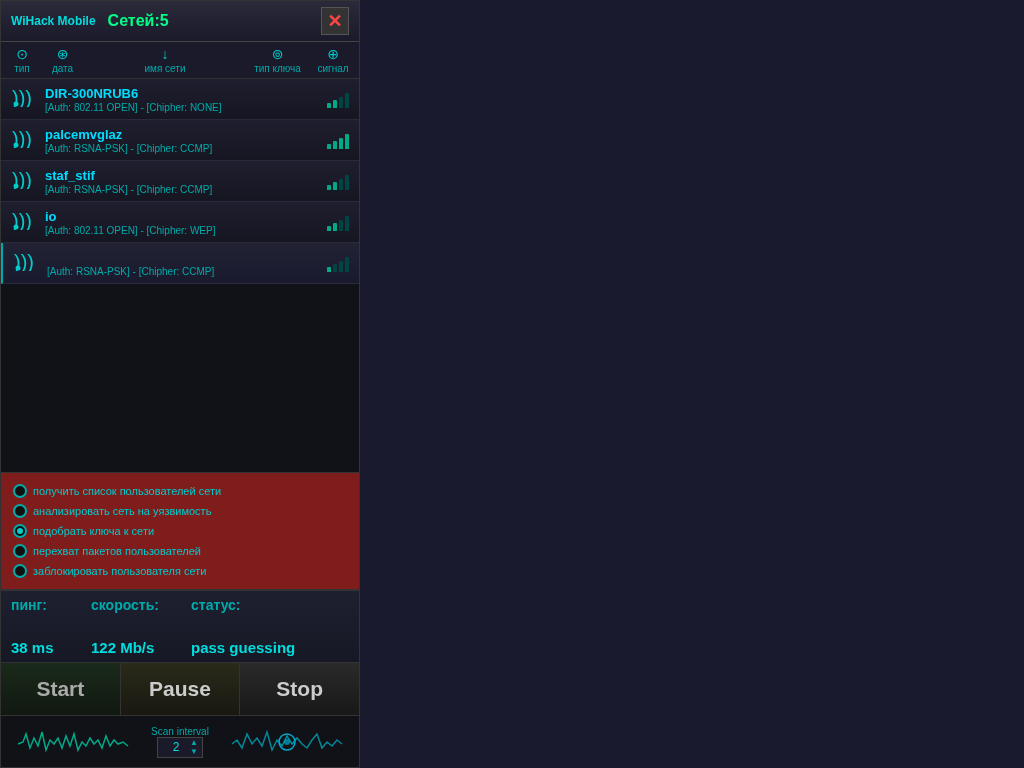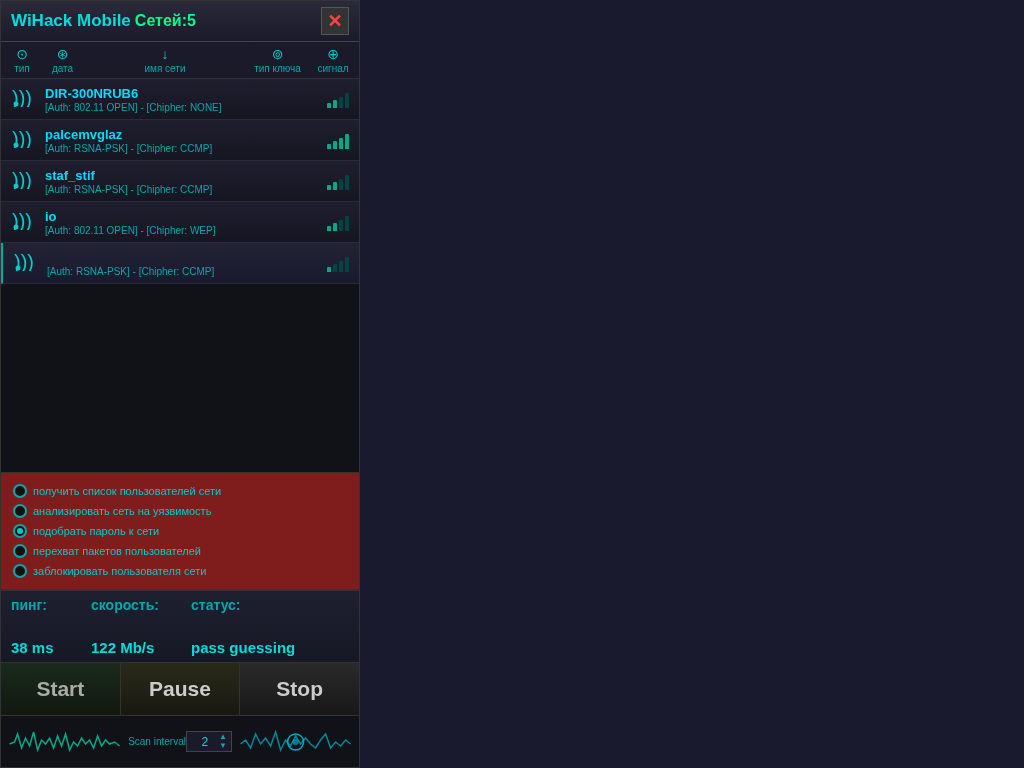--- a/index.html
+++ b/index.html
@@ -26,28 +26,28 @@
       display: flex;
       align-items: center;
       justify-content: space-between;
       padding: 6px 10px;
       border-bottom: 1px solid #444;
     }
 
     .header-title {
       color: #00dddd;
       font-weight: bold;
-      font-size: 17px;
+      font-size: 12px;
     }
 
     .header-count {
       color: #00ff88;
       font-weight: bold;
       font-size: 16px;
-      margin-left: 0;
+      margin-left: 8px;
     }
 
     .header-close {
       color: #ff4444;
       font-weight: bold;
       font-size: 18px;
       cursor: pointer;
       background: #333;
       border: 1px solid #555;
       width: 28px;
@@ -266,21 +266,21 @@
       height: 52px;
     }
 
     .waveform-left {
       flex: 1;
       height: 36px;
     }
 
     .scan-interval {
       display: flex;
-      flex-direction: row;
+      flex-direction: column;
       align-items: center;
       min-width: 70px;
       justify-content: center;
     }
 
     .scan-label {
       color: #00aaaa;
       font-size: 10px;
     }
 
@@ -486,21 +486,21 @@
     <div class="action-option">
       <div class="radio-btn"></div>
       <span class="action-label">получить список пользователей сети</span>
     </div>
     <div class="action-option">
       <div class="radio-btn"></div>
       <span class="action-label">анализировать сеть на уязвимость</span>
     </div>
     <div class="action-option">
       <div class="radio-btn active"></div>
-      <span class="action-label">подобрать пароль к сети</span>
+      <span class="action-label">подобрать ключа к сети</span>
     </div>
     <div class="action-option">
       <div class="radio-btn"></div>
       <span class="action-label">перехват пакетов пользователей</span>
     </div>
     <div class="action-option">
       <div class="radio-btn"></div>
       <span class="action-label">заблокировать пользователя сети</span>
     </div>
   </div>

